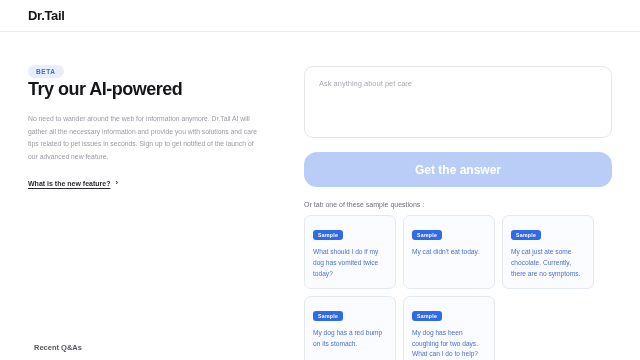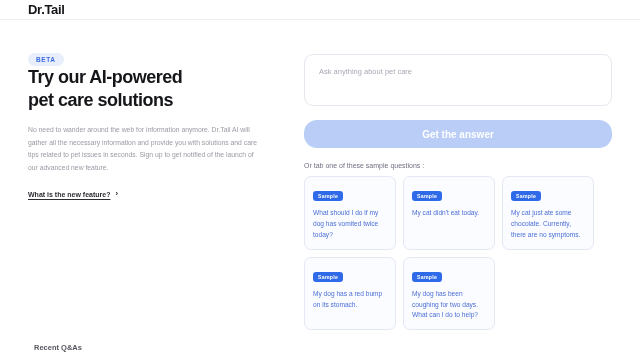--- a/index.html
+++ b/index.html
@@ -6,21 +6,21 @@
   html, body {
     width: 640px; height: 360px;
     background: #ffffff;
     font-family: "Liberation Sans", sans-serif;
     overflow: hidden;
   }
   .page { position: relative; width: 640px; height: 360px; }
 
   
   .header {
-    height: 20px;
+    height: 32px;
     border-bottom: 1px solid #ededf1;
     display: flex; align-items: center;
     padding: 0 28px;
   }
   .logo {
     font-size: 13px; font-weight: bold;
     color: #15161a; letter-spacing: -0.3px;
   }
 
   
@@ -59,39 +59,39 @@
     margin-top: 16px;
     display: inline-flex; align-items: center; gap: 5px;
     font-size: 7px; font-weight: bold; color: #2c2d33;
     text-decoration: none;
   }
   .feature-link .lbl { text-decoration: underline; text-underline-offset: 2px; }
   .chev { display: inline-block; line-height: 1; font-size: 8px; color: #2c2d33; }
 
   
   .ask-box {
-    height: 52px;
+    height: 72px;
     border: 1px solid #e6e7ee;
     border-radius: 9px;
     background: #fff;
     padding: 12px 14px;
     font-size: 7.5px;
     color: #a8a9b4;
     line-height: 1.4;
   }
   .ask-box::placeholder { color: #a8a9b4; }
   textarea.ask-box { resize: none; width: 100%; font-family: "Liberation Sans", sans-serif; outline: none; }
 
   .answer-btn {
     margin-top: 10px;
-    width: 100%; height: 28px;
+    width: 100%; height: 35px;
     background: #b9cdf7;
     color: #ffffff;
     border: none; border-radius: 13px;
-    font-size: 10px; font-weight: bold;
+    font-size: 12px; font-weight: bold;
     font-family: "Liberation Sans", sans-serif;
     cursor: pointer;
   }
 
   .samples-label {
     margin-top: 14px;
     font-size: 7px;
     color: #6e7080;
   }
 
@@ -145,21 +145,20 @@
   <div class="header">
     <div class="logo">Dr.Tail</div>
   </div>
 
   <div class="main">
 
     <div class="left">
       <div class="beta">BETA</div>
       <h1 class="headline">
         <span>Try our AI-powered</span><br>
-        <span>pet care solutions</span>
       </h1>
       <p class="blurb">No need to wander around the web for information anymore. Dr.Tail AI will gather all the necessary information and provide you with solutions and care tips related to pet issues in seconds. Sign up to get notified of the launch of our advanced new feature.</p>
       <a class="feature-link" href="#">
         <span class="lbl">What is the new feature?</span>
         <span class="chev">›</span>
       </a>
     </div>
 
     <div class="right">
       <textarea class="ask-box" placeholder="Ask anything about pet care" style=""></textarea>

